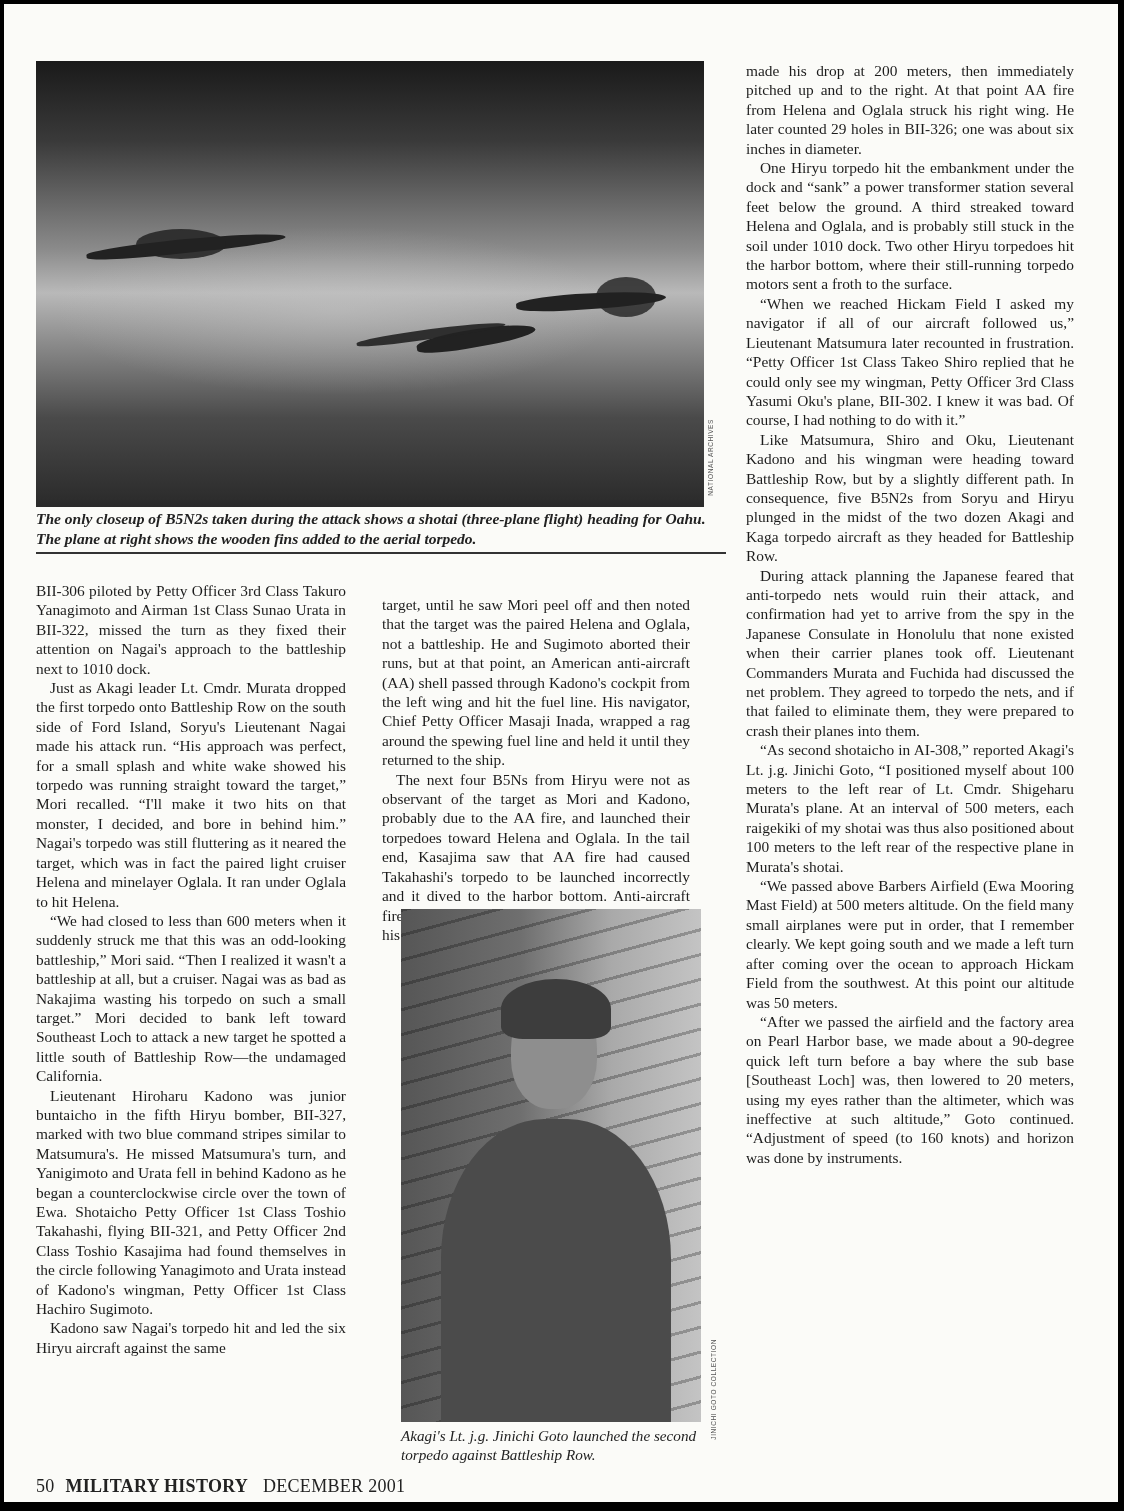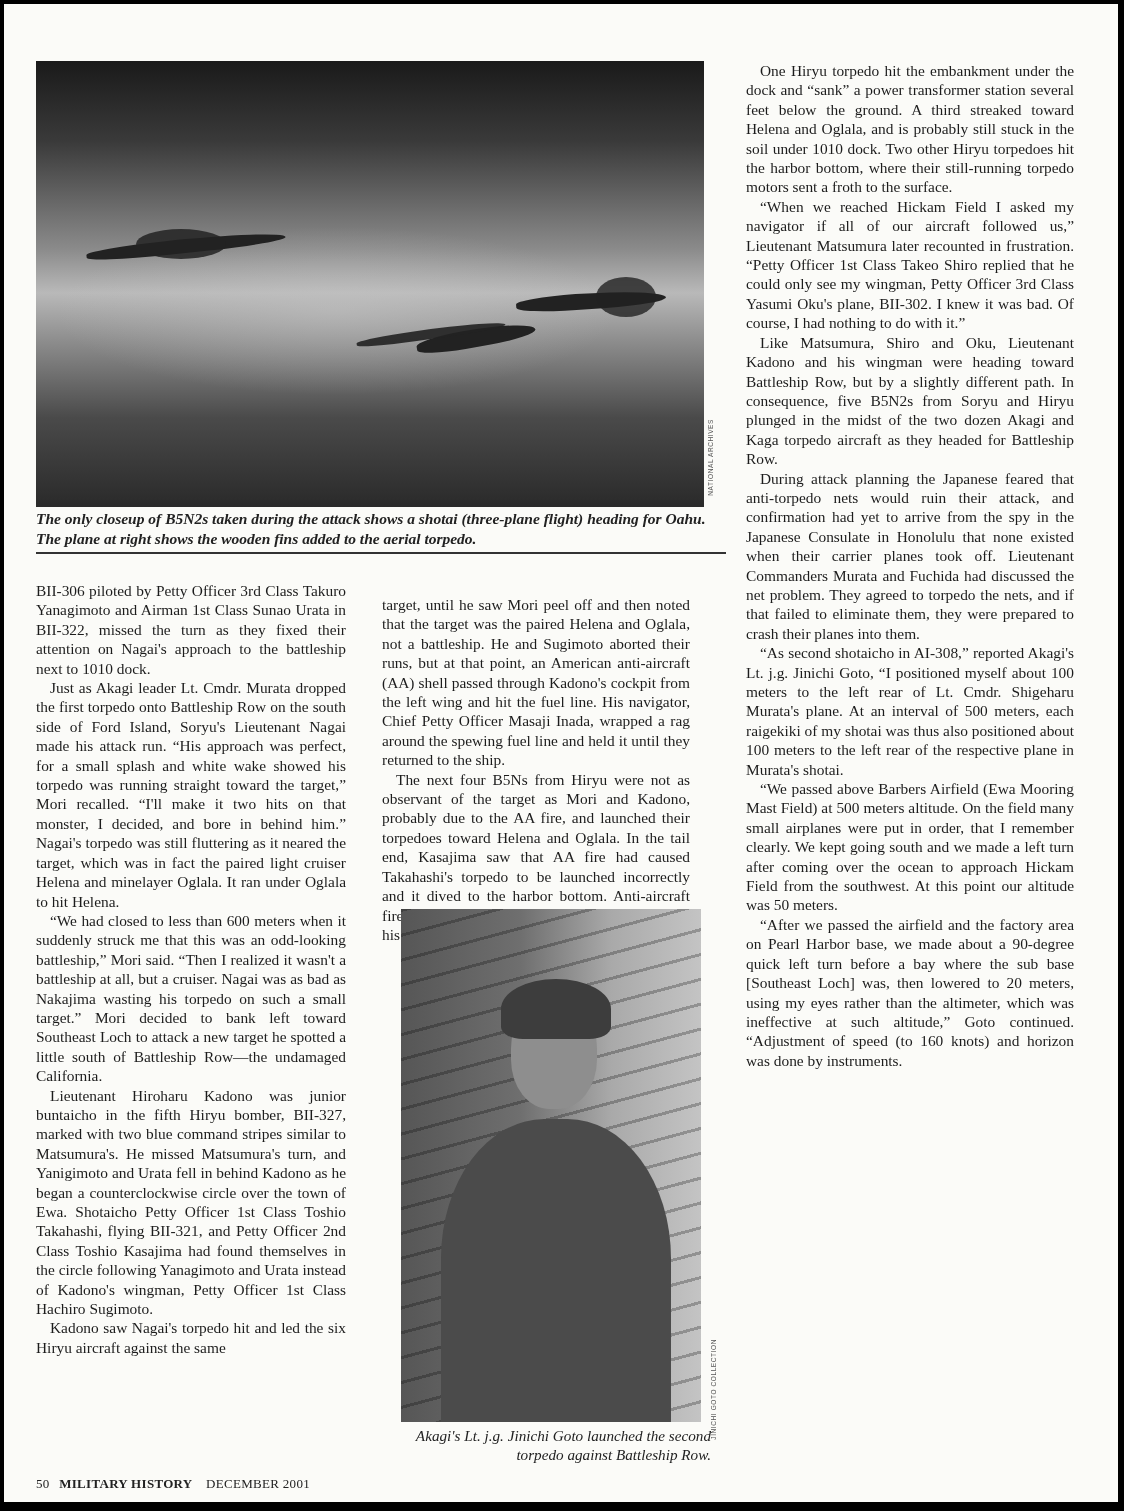--- a/index.html
+++ b/index.html
@@ -24,23 +24,23 @@
   .rule { position:absolute; left:32px; top:548px; width:690px; height:1.5px; background:#333; }
 
   .photo2 { position:absolute; left:397px; top:905px; width:300px; height:513px;
     background: linear-gradient(90deg,#565656 0%,#6f6f6f 40%,#a9a9a9 70%,#c4c4c4 100%); overflow:hidden; }
   .planks { position:absolute; left:0; top:0; width:100%; height:100%;
     background: repeating-linear-gradient(165deg, rgba(0,0,0,0.25) 0 3px, rgba(0,0,0,0) 3px 24px); }
   .figure-coat { position:absolute; left:40px; top:210px; width:230px; height:310px; background:#4b4b4b; border-radius:45% 45% 0 0; }
   .figure-head { position:absolute; left:110px; top:90px; width:86px; height:110px; background:#8e8e8e; border-radius:45%; }
   .figure-cap { position:absolute; left:100px; top:70px; width:110px; height:60px; background:#3d3d3d; border-radius:50% 50% 20% 20%; }
   .credit2 { left:706px; top:1335px; }
-  .caption2 { position:absolute; left:397px; top:1422px; width:310px; font-style:italic; font-size:15.2px; line-height:19px; color:#222;text-align:right; }
+  .caption2 { position:absolute; left:397px; top:1422px; width:310px; font-style:italic; font-size:15.2px; line-height:19px; color:#222; }
 
-  .footer { position:absolute; left:32px; top:1472px; font-size:13px; letter-spacing:0.3px; color:#222; }
+  .footer { position:absolute; left:32px; top:1472px; font-size:18px; letter-spacing:0.3px; color:#222; }
   .footer .pn { margin-right:6px; }
   .footer .mag { font-weight:bold; margin-right:10px; }
 </style>
 </head>
 <body>
 
 <div class="page">
 
   <div class="photo1" title="Three-plane flight of B5N2 torpedo bombers in flight">
     <div class="plane" style="left:50px;top:178px;width:200px;height:14px;transform:rotate(-6deg);"></div>
@@ -70,20 +70,21 @@
   <div class="photo2" title="Portrait of Lt. j.g. Jinichi Goto in flight gear">
     <div class="planks"></div>
     <div class="figure-coat"></div>
     <div class="figure-head"></div>
     <div class="figure-cap"></div>
   </div>
   <div class="credit credit2">JINICHI GOTO COLLECTION</div>
   <div class="caption2">Akagi's Lt. j.g. Jinichi Goto launched the second torpedo against Battleship Row.</div>
 
   <div class="col col3">
+    <p class="noindent">made his drop at 200 meters, then immediately pitched up and to the right. At that point AA fire from Helena and Oglala struck his right wing. He later counted 29 holes in BII-326; one was about six inches in diameter.</p>
     <p>One Hiryu torpedo hit the embankment under the dock and “sank” a power transformer station several feet below the ground. A third streaked toward Helena and Oglala, and is probably still stuck in the soil under 1010 dock. Two other Hiryu torpedoes hit the harbor bottom, where their still-running torpedo motors sent a froth to the surface.</p>
     <p>“When we reached Hickam Field I asked my navigator if all of our aircraft followed us,” Lieutenant Matsumura later recounted in frustration. “Petty Officer 1st Class Takeo Shiro replied that he could only see my wingman, Petty Officer 3rd Class Yasumi Oku's plane, BII-302. I knew it was bad. Of course, I had nothing to do with it.”</p>
     <p>Like Matsumura, Shiro and Oku, Lieutenant Kadono and his wingman were heading toward Battleship Row, but by a slightly different path. In consequence, five B5N2s from Soryu and Hiryu plunged in the midst of the two dozen Akagi and Kaga torpedo aircraft as they headed for Battleship Row.</p>
     <p>During attack planning the Japanese feared that anti-torpedo nets would ruin their attack, and confirmation had yet to arrive from the spy in the Japanese Consulate in Honolulu that none existed when their carrier planes took off. Lieutenant Commanders Murata and Fuchida had discussed the net problem. They agreed to torpedo the nets, and if that failed to eliminate them, they were prepared to crash their planes into them.</p>
     <p>“As second shotaicho in AI-308,” reported Akagi's Lt. j.g. Jinichi Goto, “I positioned myself about 100 meters to the left rear of Lt. Cmdr. Shigeharu Murata's plane. At an interval of 500 meters, each raigekiki of my shotai was thus also positioned about 100 meters to the left rear of the respective plane in Murata's shotai.</p>
     <p>“We passed above Barbers Airfield (Ewa Mooring Mast Field) at 500 meters altitude. On the field many small airplanes were put in order, that I remember clearly. We kept going south and we made a left turn after coming over the ocean to approach Hickam Field from the southwest. At this point our altitude was 50 meters.</p>
     <p>“After we passed the airfield and the factory area on Pearl Harbor base, we made about a 90-degree quick left turn before a bay where the sub base [Southeast Loch] was, then lowered to 20 meters, using my eyes rather than the altimeter, which was ineffective at such altitude,” Goto continued. “Adjustment of speed (to 160 knots) and horizon was done by instruments.</p>
   </div>
 
   <div class="footer">

